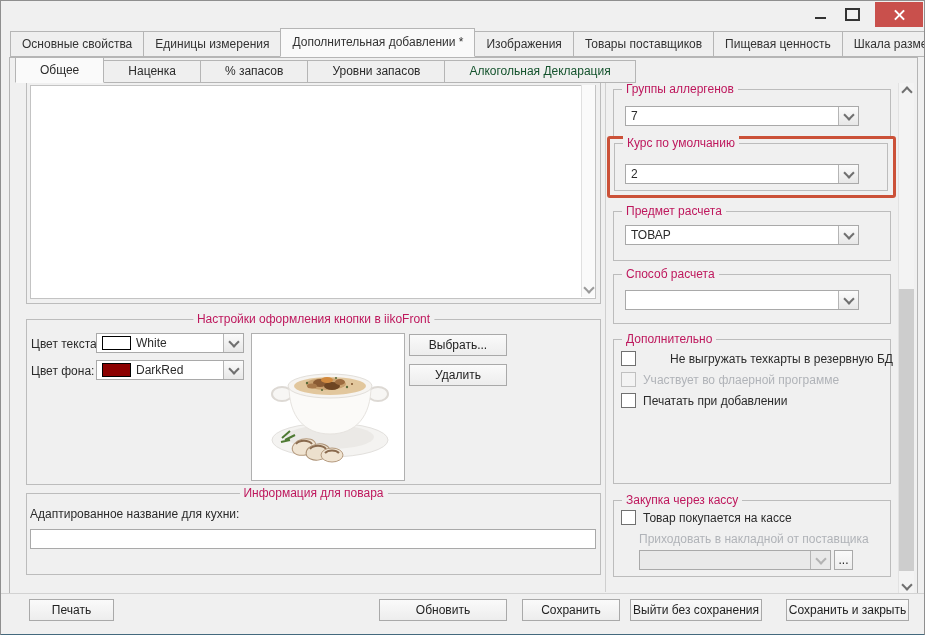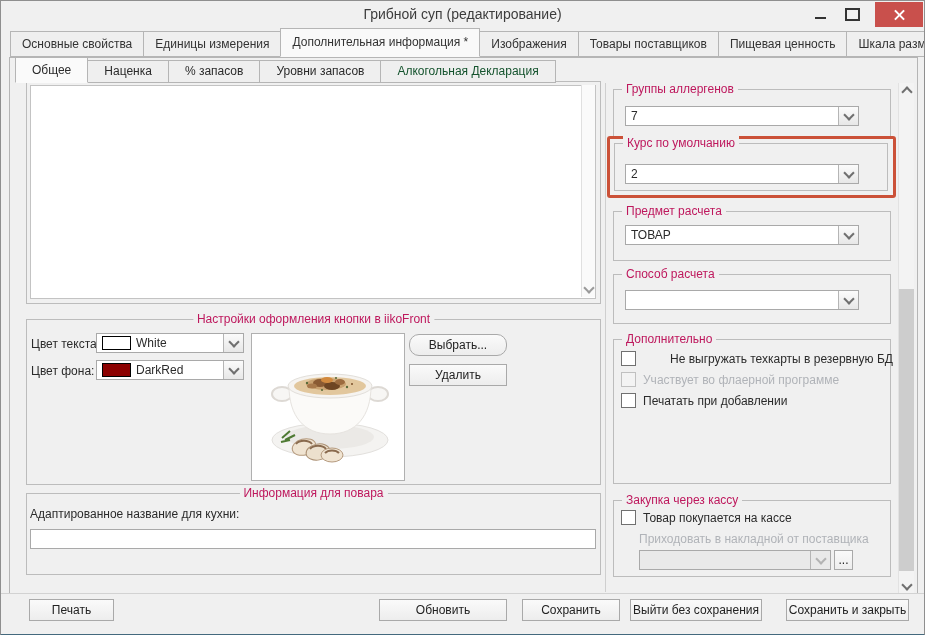--- a/index.html
+++ b/index.html
@@ -19,21 +19,21 @@
   
   .tabs-main{position:absolute;left:9px;top:30px;display:flex;align-items:flex-end;height:26px;z-index:3;}
   .mtab{height:24px;line-height:24px;padding:0 11px;background:#efefef;border:1px solid #b5b5b5;
         margin-right:-1px;white-space:nowrap;color:#333;}
   .mtab.active{background:#f9f9f9;height:27px;line-height:27px;border-bottom:1px solid #f9f9f9;z-index:4;position:relative;}
   .tabnav{position:absolute;top:38px;width:0;height:0;border-top:5px solid transparent;border-bottom:5px solid transparent;}
   .nav-left{left:878px;border-right:6px solid #c6c6c6;}
   .nav-right{left:901px;border-left:6px solid #3d3d3d;}
   .pagebox{position:absolute;left:8px;top:56px;width:907px;height:535px;border:1px solid #b5b5b5;background:#f0f0f0;}
   .tabs-sub{position:absolute;left:14px;top:58px;display:flex;align-items:flex-end;height:24px;z-index:5;}
-  .stab{height:21px;line-height:21px;padding:0 16px;background:#efefef;border:1px solid #b5b5b5;margin-right:-1px;white-space:nowrap;}
+  .stab{height:21px;line-height:21px;padding:0 24px;background:#efefef;border:1px solid #b5b5b5;margin-right:-1px;white-space:nowrap;}
   .stab.active{background:#fafafa;height:24px;line-height:24px;border-bottom:1px solid #fafafa;position:relative;z-index:6;}
   .stab.disabled{color:#14532d;}
   .vdivider{position:absolute;left:604px;top:82px;width:1px;height:509px;background:#cfcfcf;}
   
   .gb{position:absolute;border:1px solid #bcbcbc;background:#f0f0f0;}
   .gb>.t{position:absolute;top:-8px;left:8px;background:#f0f0f0;padding:0 4px;color:#be185d;white-space:nowrap;}
   .gb>.tc{left:50%;transform:translateX(-50%);}
   
   .dd{position:absolute;height:20px;background:#fff;border:1px solid #a9a9a9;display:flex;align-items:center;box-sizing:border-box;}
   .dd .val{flex:1;padding:0 5px;white-space:nowrap;overflow:hidden;}
@@ -72,37 +72,36 @@
   .footer-line{position:absolute;left:0;top:592px;width:100%;height:1px;background:#d2d2d2;}
   .plain-label{position:absolute;white-space:nowrap;color:#2b2b2b;}
   .gray-label{position:absolute;white-space:nowrap;color:#b0b3b8;}
 </style>
 </head>
 <body>
 
 <div class="window">
 
   <div class="titlebar">
-    <div class="title">Грибной суп (редактирование)</div>
     <div class="winbtn btn-min">
         <div class="bar"></div>
       </div>
     <div class="winbtn btn-max">
         <div class="sq"></div>
       </div>
     <div class="winbtn btn-close">
         <div class="x1"></div>
         <div class="x2"></div>
       </div>
   </div>
 
   <div class="tabs-main">
     <div class="mtab">Основные свойства</div>
     <div class="mtab">Единицы измерения</div>
-    <div class="mtab active">Дополнительная информация *</div>
+    <div class="mtab active">Дополнительная добавлении *</div>
     <div class="mtab">Изображения</div>
     <div class="mtab">Товары поставщиков</div>
     <div class="mtab">Пищевая ценность</div>
     <div class="mtab">Шкала размеров</div>
   </div>
   <div class="tabnav nav-left"></div>
   <div class="tabnav nav-right"></div>
 
   <div class="pagebox"></div>
 
@@ -168,21 +167,21 @@
         <ellipse cx="52" cy="113" rx="12" ry="8" fill="#f0e4d2" stroke="#b59a7e" stroke-width="1" transform="rotate(-15 52 113)"></ellipse>
         <path d="M44,110 a9,6 0 0 1 16,0" stroke="#8a6b4f" stroke-width="2" fill="none"></path>
         <ellipse cx="66" cy="118" rx="12" ry="8" fill="#ece0cd" stroke="#ab9074" stroke-width="1" transform="rotate(-10 66 118)"></ellipse>
         <path d="M58,115 a9,6 0 0 1 16,0" stroke="#8a6b4f" stroke-width="2" fill="none"></path>
         <ellipse cx="80" cy="121" rx="11" ry="7" fill="#f0e4d2" stroke="#b59a7e" stroke-width="1"></ellipse>
         <path d="M73,119 a8,5 0 0 1 14,0" stroke="#8a6b4f" stroke-width="2" fill="none"></path>
       </g>
     </svg>
   </div>
 
-  <div class="pbtn" style="left:408px;top:333px;width:98px;border-radius:10px;">Выбрать...</div>
+  <div class="pbtn" style="left:408px;top:333px;width:98px;">Выбрать...</div>
   <div class="pbtn" style="left:408px;top:363px;width:98px;">Удалить</div>
 
   <div class="gb" style="left:25px;top:492px;width:573px;height:80px;">
     <span class="t tc">Информация для повара</span>
   </div>
   <div class="plain-label" style="left:29px;top:506px;">Адаптированное название для кухни:</div>
   <div class="dd" style="left:29px;top:528px;width:566px;">
     <span class="val"></span>
   </div>
 

